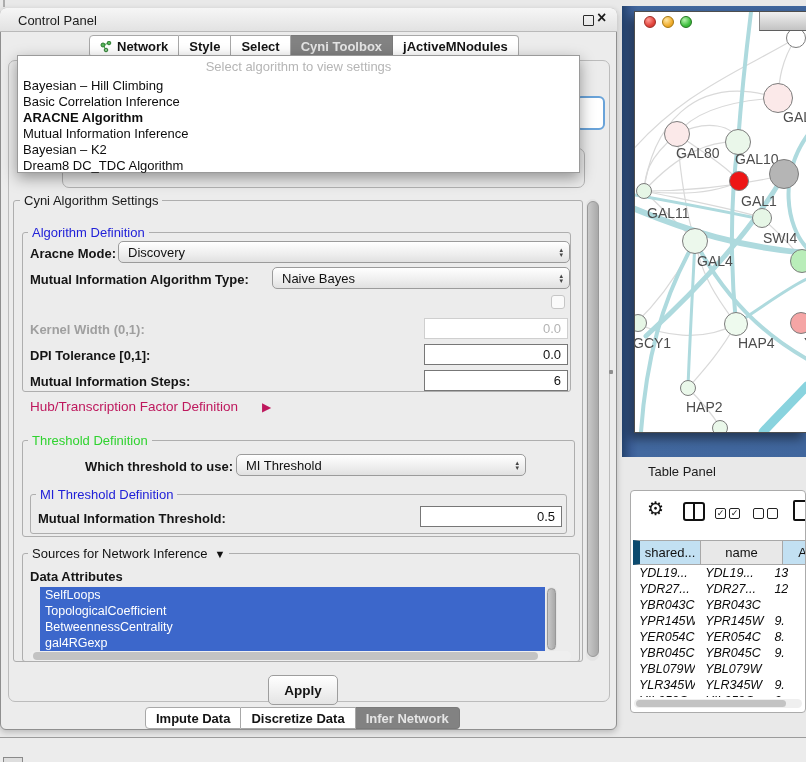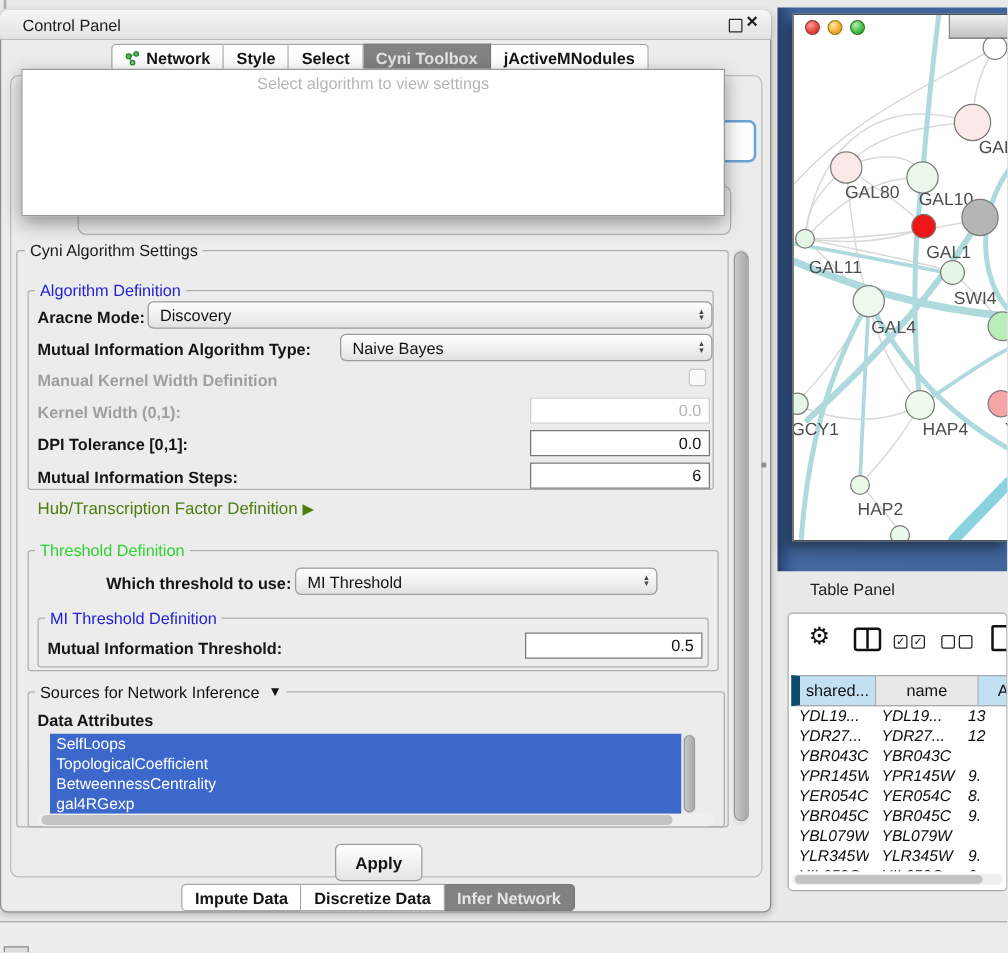--- a/index.html
+++ b/index.html
@@ -27,21 +27,21 @@
   .dd-prompt{height:19px;padding-top:3px;text-align:center;color:#b5b5b5;font-size:13px;}
   .dd-item{height:16px;line-height:16px;font-size:13px;padding-left:5px;color:#0d0d0d;white-space:nowrap;}
   .dd-item.sel{font-weight:bold;}
   .fragA{position:absolute;left:575px;top:96px;width:26px;height:30px;border:2px solid #69a3d9;border-radius:6px;background:#fff;z-index:2;}
   .fragB{position:absolute;left:62px;top:148px;width:523px;height:40px;border:1px solid #b3b3b3;border-radius:7px;background:#ececec;z-index:1;box-sizing:border-box;}
   
   .gbox{position:absolute;border:1px solid #aeaeae;border-radius:3px;box-sizing:border-box;}
   .glab{position:absolute;font-size:13px;background:#ececec;padding:0 4px;white-space:nowrap;display:flex;gap:7px;align-items:center;}
   .lbl{position:absolute;font-size:13px;font-weight:bold;color:#151515;white-space:nowrap;}
   .lbl.dis{color:#9f9f9f;}
-  .plain{position:absolute;font-size:13.5px;color:#4d7c0f;white-space:nowrap;display:flex;gap:4px;align-items:flex-end;}
+  .plain{position:absolute;font-size:13.5px;color:#be185d;white-space:nowrap;display:flex;gap:24px;align-items:flex-end;}
   .combo{position:absolute;height:22px;box-sizing:border-box;border:1px solid #9b9b9b;border-radius:5px;
          background:linear-gradient(#ffffff,#eeeeee 60%,#e1e1e1);display:flex;align-items:center;font-size:13px;color:#111;padding-left:9px;}
   .spin{margin-left:auto;display:flex;flex-direction:column;align-items:center;justify-content:center;padding-right:6px;font-size:7px;line-height:5px;color:#444;}
   .field{position:absolute;height:21px;box-sizing:border-box;border:1px solid #777;background:#fff;font-size:13px;color:#111;
          display:flex;align-items:center;justify-content:flex-end;padding-right:6px;}
   .field.dis{border-color:#cfcfcf;color:#b3b3b3;}
   .cbx-dis{position:absolute;width:14px;height:14px;border:1px solid #c6c6c6;border-radius:3px;background:#fafafa;box-sizing:border-box;}
   
   .vtrack{position:absolute;background:#e4e4e4;border-radius:7px;}
   .vthumb{position:absolute;background:linear-gradient(90deg,#c9c9c9,#a9a9a9);border:1px solid #989898;border-radius:6px;box-sizing:border-box;}
@@ -128,20 +128,28 @@
         <span>jActiveMNodules</span>
       </div>
     </div>
   <div class="innerpanel"></div>
 
   <div class="fragA"></div>
   <div class="fragB"></div>
 
   <div class="popup">
     <div class="dd-prompt">Select algorithm to view settings</div>
+    <div>
+        <div class="dd-item">Bayesian – Hill Climbing</div>
+        <div class="dd-item">Basic Correlation Inference</div>
+        <div class="dd-item sel">ARACNE Algorithm</div>
+        <div class="dd-item">Mutual Information Inference</div>
+        <div class="dd-item">Bayesian – K2</div>
+        <div class="dd-item">Dream8 DC_TDC Algorithm</div>
+      </div>
   </div>
 
   <div class="gbox" style="left:13px;top:200px;width:570px;height:462px;"></div>
   <div class="glab" style="left:20px;top:193px;color:#1a1a1a;">
     <span>Cyni Algorithm Settings</span>
   </div>
 
   <div class="vtrack" style="left:586px;top:199px;width:13px;height:462px;"></div>
   <div class="vthumb" style="left:587px;top:201px;width:12px;height:456px;"></div>
 
@@ -161,21 +169,20 @@
 
   <div class="lbl" style="left:30px;top:272px;">Mutual Information Algorithm Type:</div>
   <div class="combo" style="left:272px;top:267px;width:298px;">
     <span>Naive Bayes</span>
     <span class="spin">
         <span>▴</span>
         <span>▾</span>
       </span>
   </div>
 
-  <div class="lbl dis" style="left:30px;top:297px;">Manual Kernel Width Definition</div>
   <div class="cbx-dis" style="left:551px;top:295px;"></div>
 
   <div class="lbl dis" style="left:30px;top:322px;">Kernel Width (0,1):</div>
   <div class="field dis" style="left:424px;top:318px;width:144px;">0.0</div>
 
   <div class="lbl" style="left:30px;top:348px;">DPI Tolerance [0,1]:</div>
   <div class="field" style="left:424px;top:344px;width:144px;">0.0</div>
 
   <div class="lbl" style="left:30px;top:374px;">Mutual Information Steps:</div>
   <div class="field" style="left:424px;top:370px;width:144px;">6</div>

